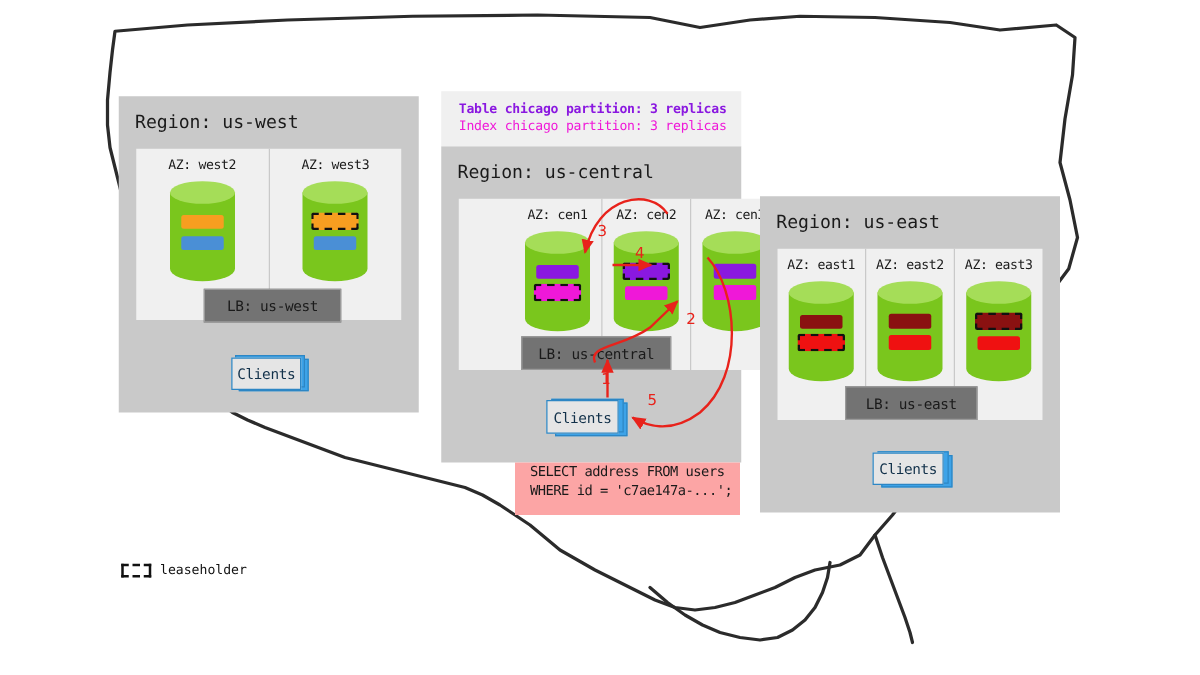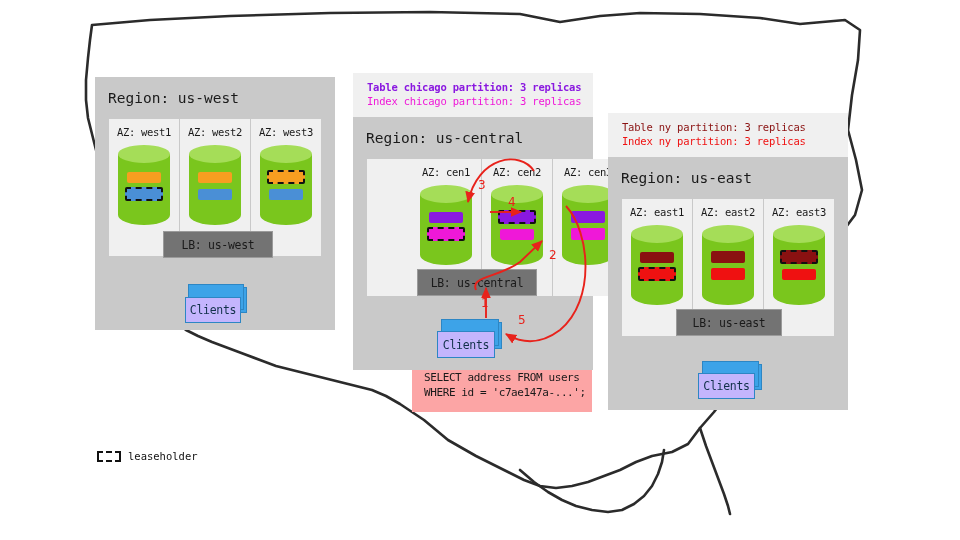--- a/index.html
+++ b/index.html
@@ -127,22 +127,22 @@
     z-index: 30;
   }
   .clients .sheet {
     position: absolute;
     background: #3da3e8;
     border: 1px solid #2d86c4;
     box-sizing: border-box;
   }
   .clients .front {
     position: absolute;
-    left: 0; top: 16px;
-    background: #c4b5fd;
+    left: 0; top: 5px;
+    background: #e5e5e5;
     border: 1px solid #2d86c4;
     box-sizing: border-box;
     display: flex;
     align-items: center;
     justify-content: center;
     font-size: 11.5px;
     color: #12314a;
     letter-spacing: -0.3px;
   }
 
@@ -214,29 +214,20 @@
     <path d="M520,470 L534,482 L548,492 L562,500 L576,506 L592,510 L608,512
              L622,510 L634,504 L644,496 L652,486 L658,474 L662,462 L664,450" fill="none" stroke="#2b2b2b" stroke-width="2.6" stroke-linejoin="round" stroke-linecap="round"></path>
   </svg>
 
 
   <div class="region" style="left:95px; top:77px; width:240px; height:253px;">
     <div class="region-title" style="left:13px; top:13px;">Region: us-west</div>
 
     <div class="az-strip" style="left:14px; top:42px; width:212px; height:137px;">
 
-      <div class="az-cell">
-        <div class="az-label">AZ: west1</div>
-        <div class="cyl" style="top:26px; width:52px; height:80px;">
-          <div class="cyl-body" style="top:9px; height:71px;"></div>
-          <div class="cyl-top" style="height:18px;"></div>
-          <div class="stripe" style="top:27px; width:34px; height:11px; background:#f79e20;"></div>
-          <div class="stripe lease" style="top:42px; width:38px; height:14px; background:#4a8fd6;"></div>
-        </div>
-      </div>
 
       <div class="az-cell">
         <div class="az-label">AZ: west2</div>
         <div class="cyl" style="top:26px; width:52px; height:80px;">
           <div class="cyl-body" style="top:9px; height:71px;"></div>
           <div class="cyl-top" style="height:18px;"></div>
           <div class="stripe" style="top:27px; width:34px; height:11px; background:#f79e20;"></div>
           <div class="stripe" style="top:44px; width:34px; height:11px; background:#4a8fd6;"></div>
         </div>
       </div>
@@ -309,24 +300,20 @@
       <div class="sheet" style="left:4px; top:4px; width:58px; height:27px;"></div>
       <div class="front" style="width:58px; height:27px;">Clients</div>
     </div>
   </div>
 
   <div class="sql-box" style="left:412px; top:370px; width:180px; height:42px;">
     <div class="sql-line">SELECT address FROM users</div>
     <div class="sql-line">WHERE id = 'c7ae147a-...';</div>
   </div>
 
-  <div class="info-box" style="left:608px; top:113px; width:240px; height:44px;">
-    <div class="info-line" style="color:#8a1111;">Table ny partition: 3 replicas</div>
-    <div class="info-line" style="color:#ef1111;">Index ny partition: 3 replicas</div>
-  </div>
 
   <div class="region" style="left:608px; top:157px; width:240px; height:253px;">
     <div class="region-title" style="left:13px; top:13px;">Region: us-east</div>
 
     <div class="az-strip" style="left:14px; top:42px; width:212px; height:137px;">
 
       <div class="az-cell">
         <div class="az-label">AZ: east1</div>
         <div class="cyl" style="top:26px; width:52px; height:80px;">
           <div class="cyl-body" style="top:9px; height:71px;"></div>

